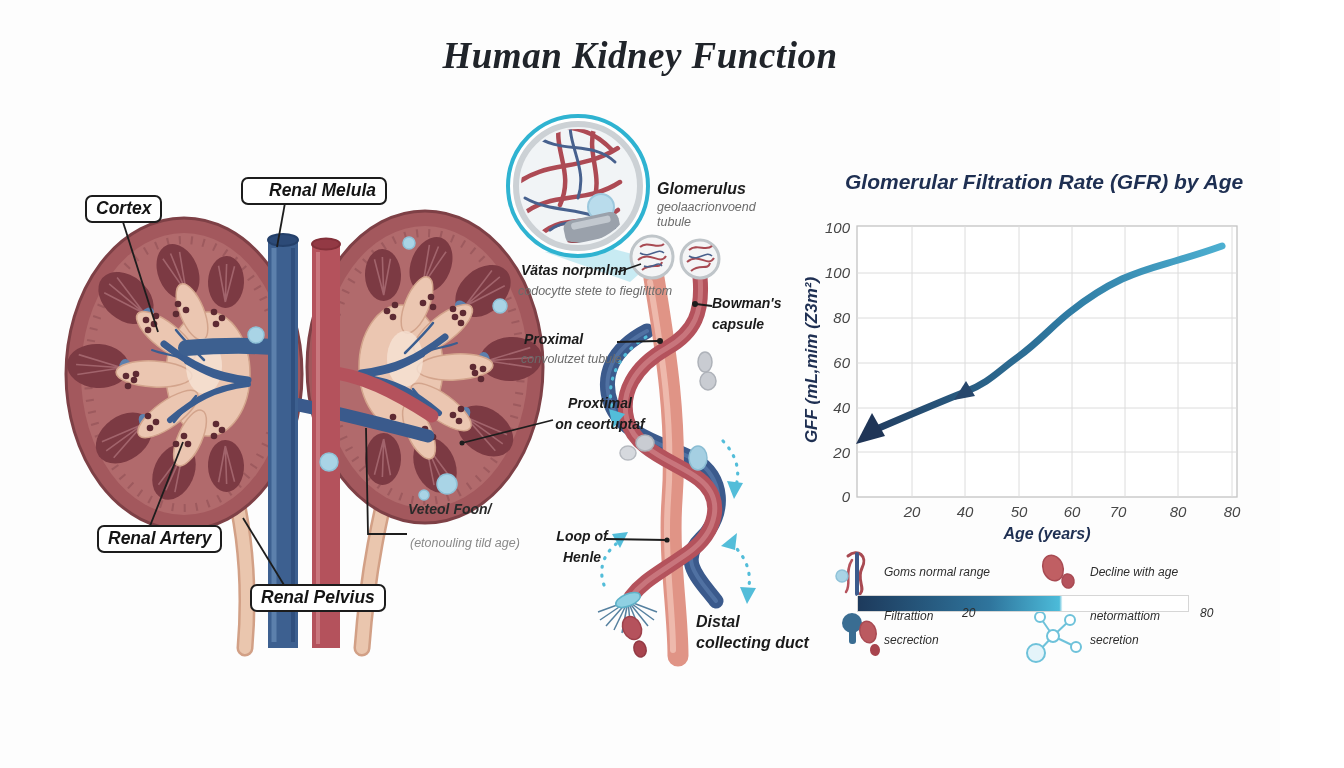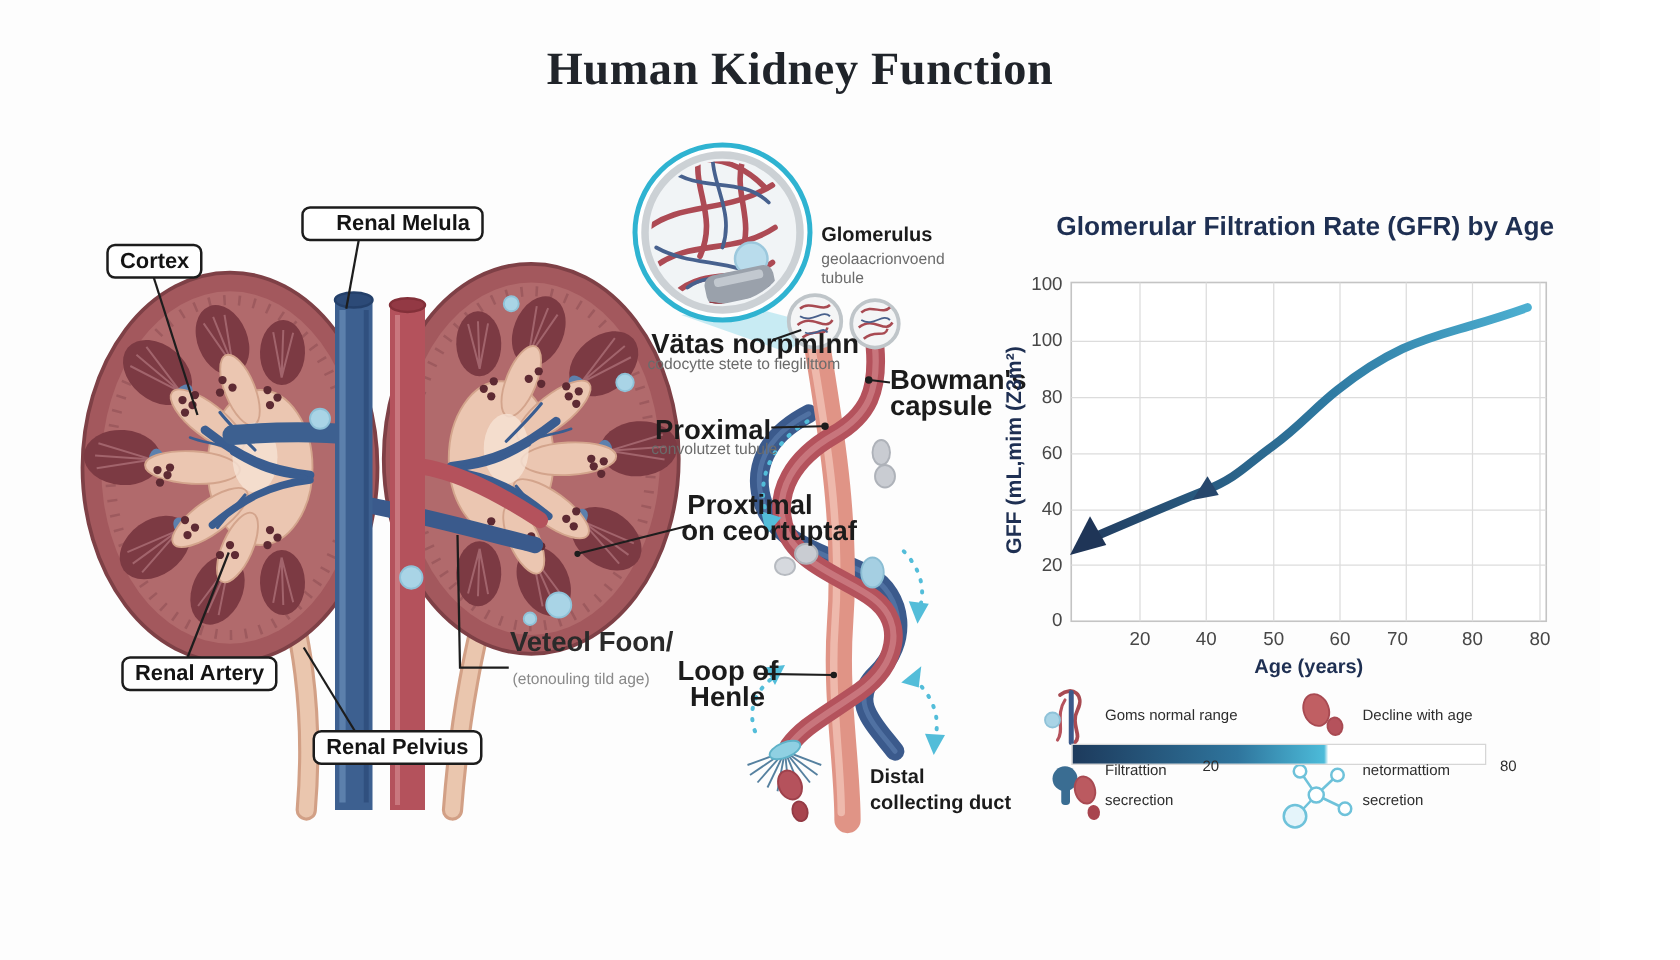--- a/index.html
+++ b/index.html
@@ -1,24 +1,24 @@
 <!DOCTYPE html>
 <html><head>
 <meta charset="utf-8">
 <style>
   html,body{margin:0;padding:0;background:#fff;}
   .canvas{position:relative;width:1280px;height:768px;background:#fdfdfd;overflow:hidden;
-          font-family:"Liberation Sans",sans-serif;}
+          font-family:"Liberation Sans",sans-serif;font-style:italic;}
   .page-title{position:absolute;left:50%;top:34px;transform:translateX(-50%);
           font-family:"Liberation Serif",serif;font-weight:700;font-size:37px;color:#20242a;
           letter-spacing:0.5px;white-space:nowrap;}
   svg{position:absolute;left:0;top:0;}
   .kbox{position:absolute;background:#fff;border:2px solid #1c1c1c;border-radius:7px;
         padding:1px 9px 2px;font-size:17.5px;font-weight:600;color:#141414;white-space:nowrap;z-index:4;}
-  .nlabel{position:absolute;font-weight:700;font-size:22px;color:#1b1b1b;white-space:nowrap;z-index:4;}
+  .nlabel{position:absolute;font-weight:700;font-size:14px;color:#1b1b1b;white-space:nowrap;z-index:4;}
   .nlabel.small{font-size:16px;}
   .nsub{position:absolute;font-size:12.5px;color:#6b6b6b;white-space:nowrap;z-index:4;}
   .two-line{line-height:21px;}
   .center{text-align:center;}
   .chart-title{position:absolute;left:845px;top:170px;width:410px;text-align:left;
         font-weight:700;font-size:21px;color:#1e2f52;z-index:4;}
   .ylab{position:absolute;left:812px;top:360px;transform:translate(-50%,-50%) rotate(-90deg);
         font-weight:700;font-size:17px;color:#1e2f52;white-space:nowrap;z-index:4;}
   .xlab{position:absolute;left:857px;top:525px;width:380px;text-align:center;
         font-weight:700;font-size:16px;color:#1e2f52;z-index:4;}
@@ -350,21 +350,21 @@
       </g>
       <circle cx="1053" cy="636" r="6" fill="#ffffff" stroke="#6ec2da" stroke-width="2"></circle>
       <circle cx="1040" cy="617" r="5" fill="#ffffff" stroke="#6ec2da" stroke-width="2"></circle>
       <circle cx="1070" cy="620" r="5" fill="#ffffff" stroke="#6ec2da" stroke-width="2"></circle>
       <circle cx="1076" cy="647" r="5" fill="#ffffff" stroke="#6ec2da" stroke-width="2"></circle>
       <circle cx="1036" cy="653" r="9" fill="#e4f4fa" stroke="#6ec2da" stroke-width="2"></circle>
     </g>
   </svg>
 
   <div class="kbox" style="left:85px;top:195px;">Cortex</div>
-  <div class="kbox" style="left:241px;top:165px;padding-left:26px;">Renal Melula</div>
+  <div class="kbox" style="left:241px;top:177px;padding-left:26px;">Renal Melula</div>
   <div class="kbox" style="left:97px;top:525px;">Renal Artery</div>
   <div class="kbox" style="left:250px;top:584px;">Renal Pelvius</div>
   <div class="nlabel vein-label" style="left:408px;top:501px;text-align:right;">Veteol Foon/</div>
   <div class="nsub" style="left:410px;top:536px;color:#8a8a8a;">(etonouling tild age)</div>
 
   <div class="nlabel small" style="left:657px;top:180px;">Glomerulus</div>
   <div class="nsub" style="left:657px;top:200px;">geolaacrionvoend</div>
   <div class="nsub" style="left:657px;top:215px;">tubule</div>
 
   <div class="nlabel" style="left:521px;top:262px;">Vätas norpmlnn</div>

